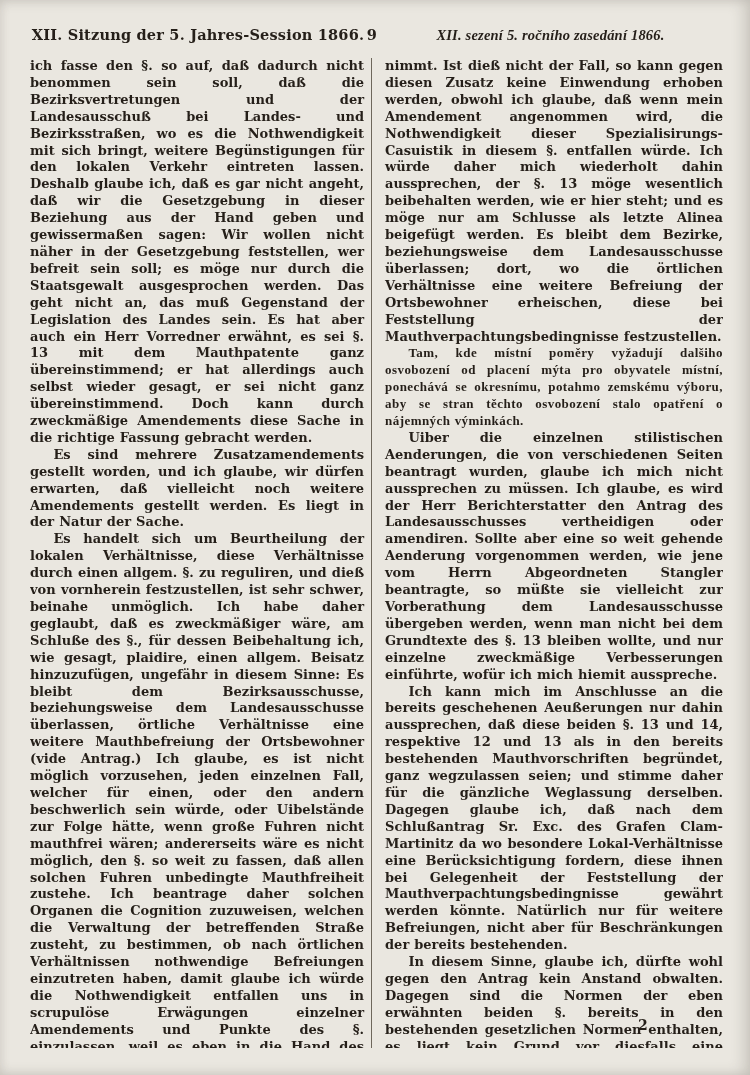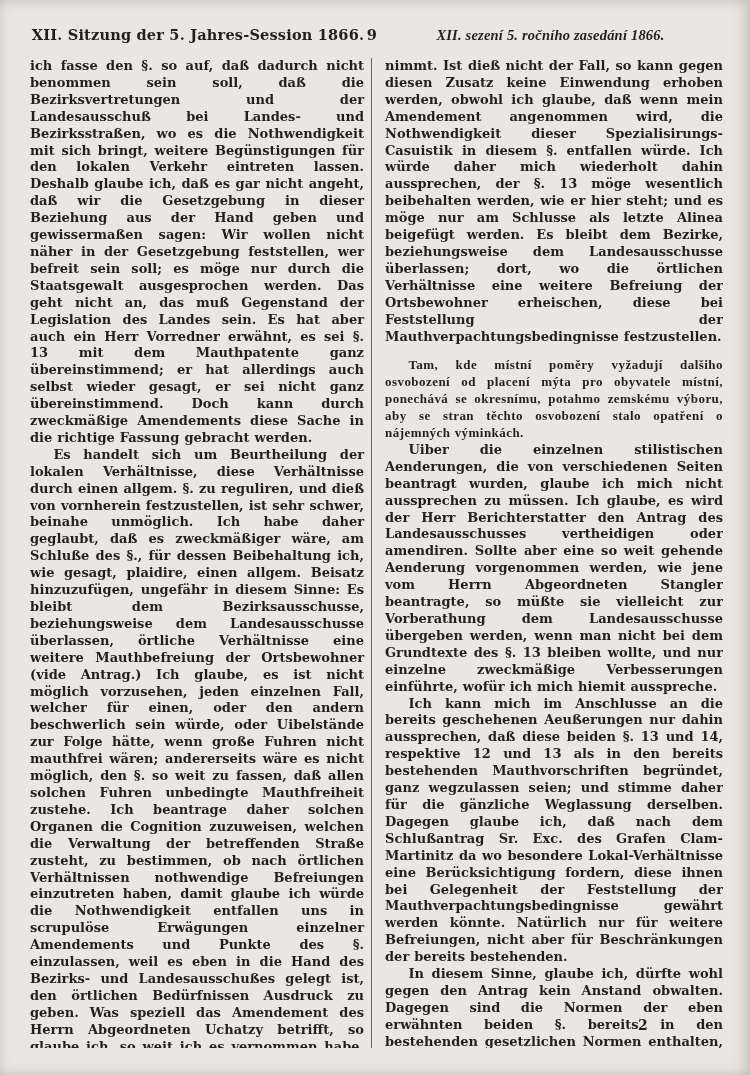--- a/index.html
+++ b/index.html
@@ -25,21 +25,21 @@
   .column { overflow:hidden; }
   .col-left  { width:337px; padding-right:7px; }
   .col-right { width:341px; margin-left:0; border-left:1px solid var(--rule); padding-left:13px; }
   p.para {
     margin:0; text-align:justify;
     font-size:13px; line-height:16.9px; font-weight:bold;
     word-spacing:.5px; hyphens:auto;
   }
   p.para.indent { text-indent:1.8em; }
   p.para.antiqua {
-    font-family:"Liberation Serif", serif; font-weight:bold; letter-spacing:.45px;margin-top:12px;
+    font-family:"Liberation Serif", serif; font-weight:bold; letter-spacing:.45px;
   }
   .sperr { letter-spacing:2.6px; }
   .signature {
     position:absolute; top:1017px; left:638px;
     font-size:14px; font-weight:bold;
   }
 </style>
 </head>
 <body>
 
@@ -47,20 +47,21 @@
 
   <div class="header">
     <span class="h-left">XII. Sitzung der 5. Jahres-Session 1866.</span>
     <span class="h-num">9</span>
     <span class="h-right">XII. sezení 5. ročního zasedání 1866.</span>
   </div>
 
   <div class="columns">
     <div class="column col-left" id="col-left">
         <p class="para"><span>ich fasse den §. so auf, daß dadurch nicht benommen sein soll, daß die Bezirksvertretungen und der Landesausschuß bei Landes- und Bezirksstraßen, wo es die Nothwendigkeit mit sich bringt, weitere Begünstigungen für den lokalen Verkehr eintreten lassen. Deshalb glaube ich, daß es gar nicht angeht, daß wir die Gesetzgebung in dieser Beziehung aus der Hand geben und gewissermaßen sagen: Wir wollen nicht näher in der Gesetzgebung feststellen, wer befreit sein soll; es möge nur durch die Staatsgewalt ausgesprochen werden. Das geht nicht an, das muß Gegenstand der Legislation des Landes sein. Es hat aber auch ein Herr Vorredner erwähnt, es sei §. 13 mit dem Mauthpatente ganz übereinstimmend; er hat allerdings auch selbst wieder gesagt, er sei nicht ganz übereinstimmend. Doch kann durch zweckmäßige Amendements diese Sache in die richtige Fassung gebracht werden.</span></p>
+        <p class="para indent"><span>Es sind mehrere Zusatzamendements gestellt worden, und ich glaube, wir dürfen erwarten, daß vielleicht noch weitere Amendements gestellt werden. Es liegt in der Natur der Sache.</span></p>
         <p class="para indent"><span>Es handelt sich um Beurtheilung der lokalen Verhältnisse, diese Verhältnisse durch einen allgem. §. zu reguliren, und dieß von vornherein festzustellen, ist sehr schwer, beinahe unmöglich. Ich habe daher geglaubt, daß es zweckmäßiger wäre, am Schluße des §., für dessen Beibehaltung ich, wie gesagt, plaidire, einen allgem. Beisatz hinzuzufügen, ungefähr in diesem Sinne: Es bleibt dem Bezirksausschusse, beziehungsweise dem Landesausschusse überlassen, örtliche Verhältnisse eine weitere Mauthbefreiung der Ortsbewohner (vide Antrag.) Ich glaube, es ist nicht möglich vorzusehen, jeden einzelnen Fall, welcher für einen, oder den andern beschwerlich sein würde, oder Uibelstände zur Folge hätte, wenn große Fuhren nicht mauthfrei wären; andererseits wäre es nicht möglich, den §. so weit zu fassen, daß allen solchen Fuhren unbedingte Mauthfreiheit zustehe. Ich beantrage daher solchen Organen die Cognition zuzuweisen, welchen die Verwaltung der betreffenden Straße zusteht, zu bestimmen, ob nach örtlichen Verhältnissen nothwendige Befreiungen einzutreten haben, damit glaube ich würde die Nothwendigkeit entfallen uns in scrupulöse Erwägungen einzelner Amendements und Punkte des §. einzulassen, weil es eben in die Hand des Bezirks- und Landesausschußes gelegt ist, den örtlichen Bedürfnissen Ausdruck zu geben. Was speziell das Amendement des Herrn Abgeordneten Uchatzy betrifft, so glaube ich, so weit ich es vernommen habe, daß dasselbe durch das 1. Alinea des §. 5 völlig wiedergegeben und daher überflüssig ist; es ist, wie ich glaube, das 1. Alinea des §. 5 gerade auf dasselbe anwendbar, was der Herr Abgeordnete Uchatzy speziell auf-</span></p>
       </div>
     <div class="column col-right" id="col-right">
         <p class="para"><span>nimmt. Ist dieß nicht der Fall, so kann gegen diesen Zusatz keine Einwendung erhoben werden, obwohl ich glaube, daß wenn mein Amendement angenommen wird, die Nothwendigkeit dieser Spezialisirungs-Casuistik in diesem §. entfallen würde. Ich würde daher mich wiederholt dahin aussprechen, der §. 13 möge wesentlich beibehalten werden, wie er hier steht; und es möge nur am Schlusse als letzte Alinea beigefügt werden. Es bleibt dem Bezirke, beziehungsweise dem Landesausschusse überlassen; dort, wo die örtlichen Verhältnisse eine weitere Befreiung der Ortsbewohner erheischen, diese bei Feststellung der Mauthverpachtungsbedingnisse festzustellen.</span></p>
         <p class="para indent antiqua"><span>Tam, kde místní poměry vyžadují dalšiho osvobození od placení mýta pro obyvatele místní, ponechává se okresnímu, potahmo zemskému výboru, aby se stran těchto osvobození stalo opatření o nájemných výminkách.</span></p>
         <p class="para indent"><span>Uiber die einzelnen stilistischen Aenderungen, die von verschiedenen Seiten beantragt wurden, glaube ich mich nicht aussprechen zu müssen. Ich glaube, es wird der Herr Berichterstatter den Antrag des Landesausschusses vertheidigen oder amendiren. Sollte aber eine so weit gehende Aenderung vorgenommen werden, wie jene vom Herrn Abgeordneten Stangler beantragte, so müßte sie vielleicht zur Vorberathung dem Landesausschusse übergeben werden, wenn man nicht bei dem Grundtexte des §. 13 bleiben wollte, und nur einzelne zweckmäßige Verbesserungen einführte, wofür ich mich hiemit ausspreche.</span></p>
         <p class="para indent"><span>Ich kann mich im Anschlusse an die bereits geschehenen Aeußerungen nur dahin aussprechen, daß diese beiden §. 13 und 14, respektive 12 und 13 als in den bereits bestehenden Mauthvorschriften begründet, ganz wegzulassen seien; und stimme daher für die gänzliche Weglassung derselben. Dagegen glaube ich, daß nach dem Schlußantrag Sr. Exc. des Grafen Clam-Martinitz da wo besondere Lokal-Verhältnisse eine Berücksichtigung fordern, diese ihnen bei Gelegenheit der Feststellung der Mauthverpachtungsbedingnisse gewährt werden könnte. Natürlich nur für weitere Befreiungen, nicht aber für Beschränkungen der bereits bestehenden.</span></p>
         <p class="para indent"><span>In diesem Sinne, glaube ich, dürfte wohl gegen den Antrag kein Anstand obwalten. Dagegen sind die Normen der eben erwähnten beiden §. bereits in den bestehenden gesetzlichen Normen enthalten, es liegt kein Grund vor diesfalls eine Ausnahme zu machen, und von dem bereits angenommenen Prinzipe quasi abzuweichen. Ich empfehle daher der h. Versammlung über diese beiden §. 12 und 13 zur Tagesordnung überzugehen und dagegen auf den Schlußantrag Sr. Exc. des Grafen Clam-Martinitz einzugehen.</span></p>
       </div>
   </div>

